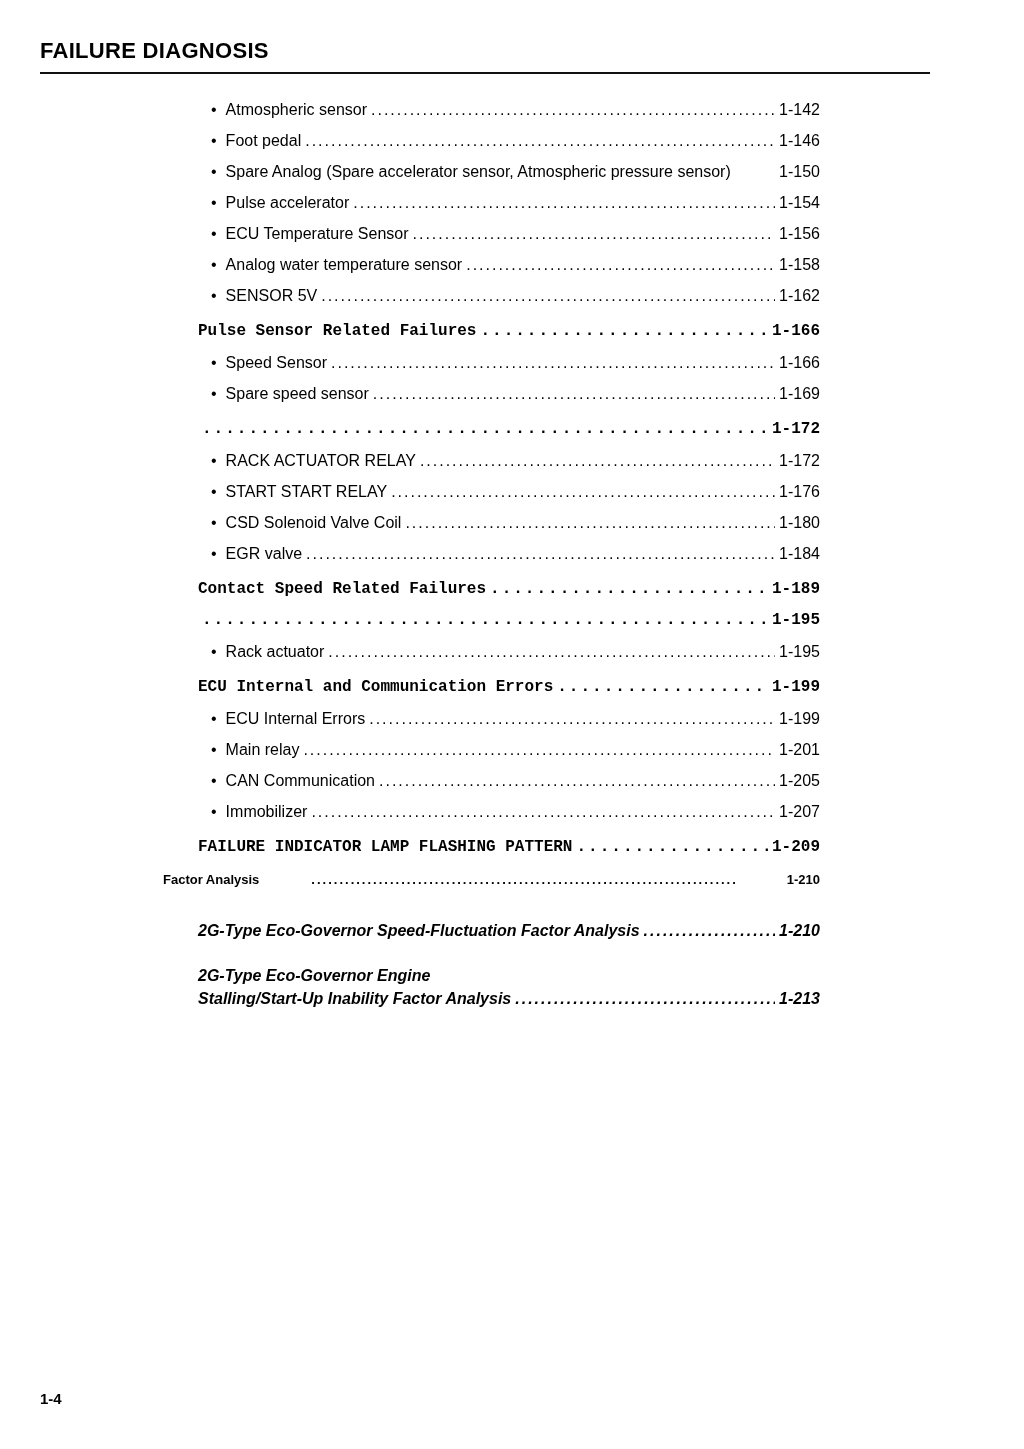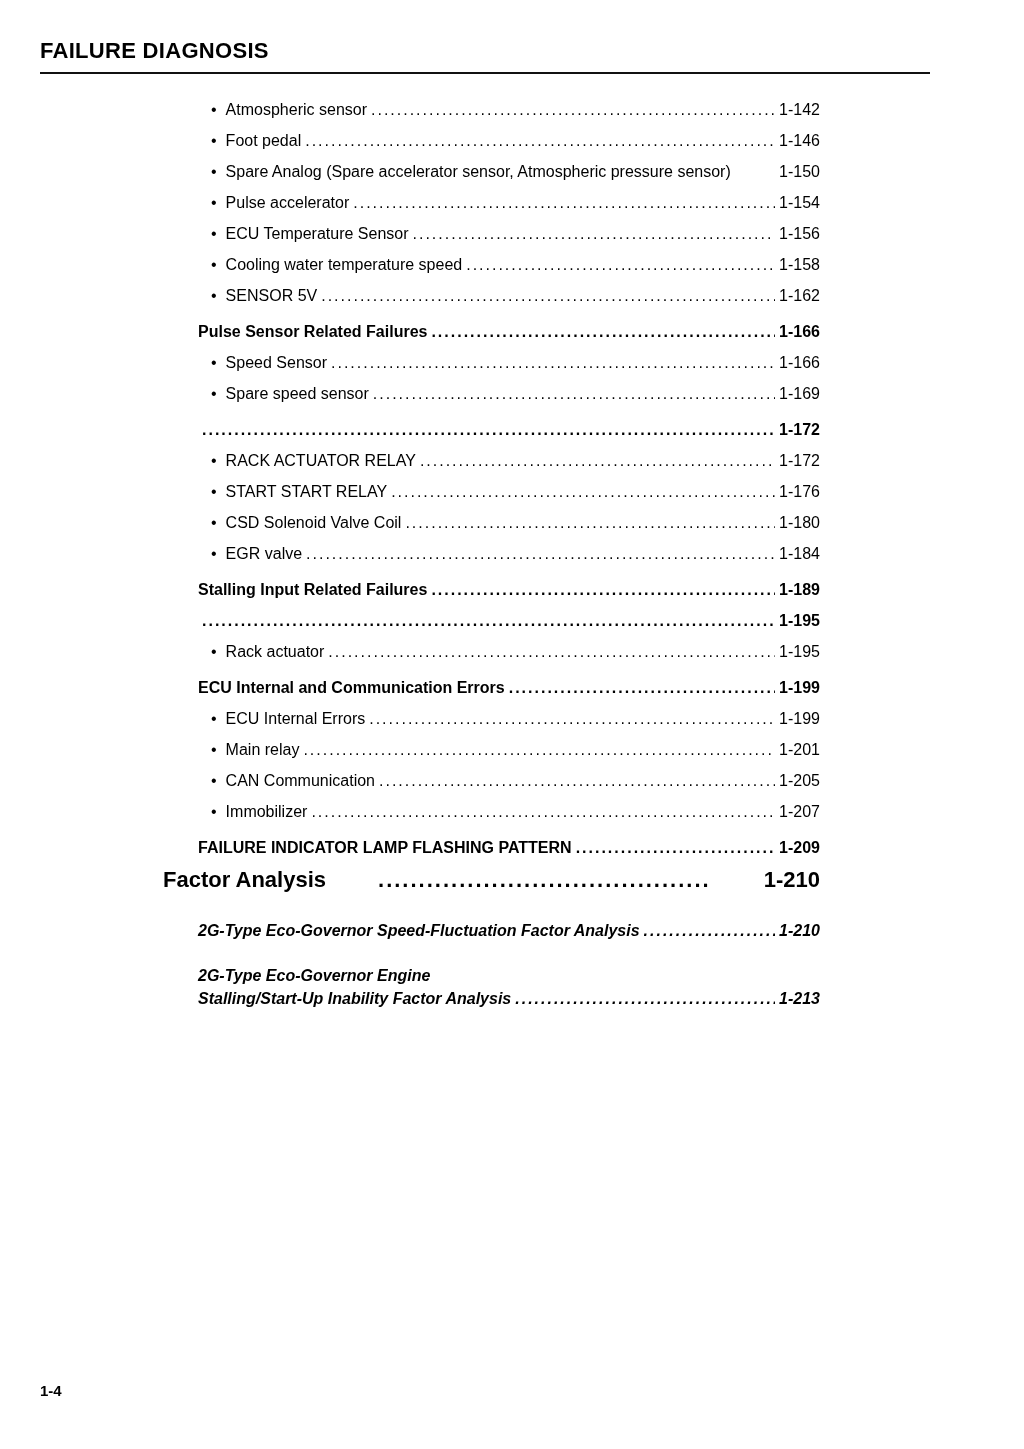--- a/index.html
+++ b/index.html
@@ -55,36 +55,36 @@
     margin: 0 4px;
   }
   .leader::after {
     content: "........................................................................................................................................................................................................................";
     letter-spacing: 2px;
   }
   .no-leader .leader::after { content: ""; }
   .page-num { white-space: nowrap; }
 
   .level-bullet { padding-left: 48px; }
-  .level-section { padding-left: 35px; font-weight: bold; }
+  .level-section { padding-left: 35px; font-weight: bold; font-family: Liberation Mono, monospace; }
   .level-bullet + .level-section { margin-top: 5px; }
   .level-chapter { font-weight: bold; }
-  .level-chapter .toc-row { font-size: 22px; line-height: 34px; gap: 48px; }
+  .level-chapter .toc-row { font-size: 13px; line-height: 34px; gap: 48px; }
   .level-sub {
     padding-left: 35px;
     font-weight: bold;
     margin-top: 22px;
     font-style: italic;
   }
   .level-sub .toc-row { line-height: 23px; }
 
   .footer-page-label {
     position: absolute;
     left: 40px;
-    bottom: 50px;
+    bottom: 42px;
     font-size: 15px;
     font-weight: bold;
   }
 </style>
 </head>
 <body>
 
 <div class="page">
   <header>
     <h1 class="doc-title">FAILURE DIAGNOSIS</h1>
@@ -128,21 +128,21 @@
         <div class="toc-row">
           <span class="bullet">•</span>
           <span class="toc-label">ECU Temperature Sensor</span>
           <span class="leader"></span>
           <span class="page-num">1-156</span>
         </div>
       </div>
       <div class="toc-entry level-bullet">
         <div class="toc-row">
           <span class="bullet">•</span>
-          <span class="toc-label">Cooling water temperature speed</span>
+          <span class="toc-label">Analog water temperature sensor</span>
           <span class="leader"></span>
           <span class="page-num">1-158</span>
         </div>
       </div>
       <div class="toc-entry level-bullet">
         <div class="toc-row">
           <span class="bullet">•</span>
           <span class="toc-label">SENSOR 5V</span>
           <span class="leader"></span>
           <span class="page-num">1-162</span>
@@ -204,21 +204,21 @@
       <div class="toc-entry level-bullet">
         <div class="toc-row">
           <span class="bullet">•</span>
           <span class="toc-label">EGR valve</span>
           <span class="leader"></span>
           <span class="page-num">1-184</span>
         </div>
       </div>
       <div class="toc-entry level-section">
         <div class="toc-row">
-          <span class="toc-label">Stalling Input Related Failures</span>
+          <span class="toc-label">Contact Speed Related Failures</span>
           <span class="leader"></span>
           <span class="page-num">1-189</span>
         </div>
       </div>
       <div class="toc-entry level-section">
         <div class="toc-row">
           <span class="leader"></span>
           <span class="page-num">1-195</span>
         </div>
       </div>

